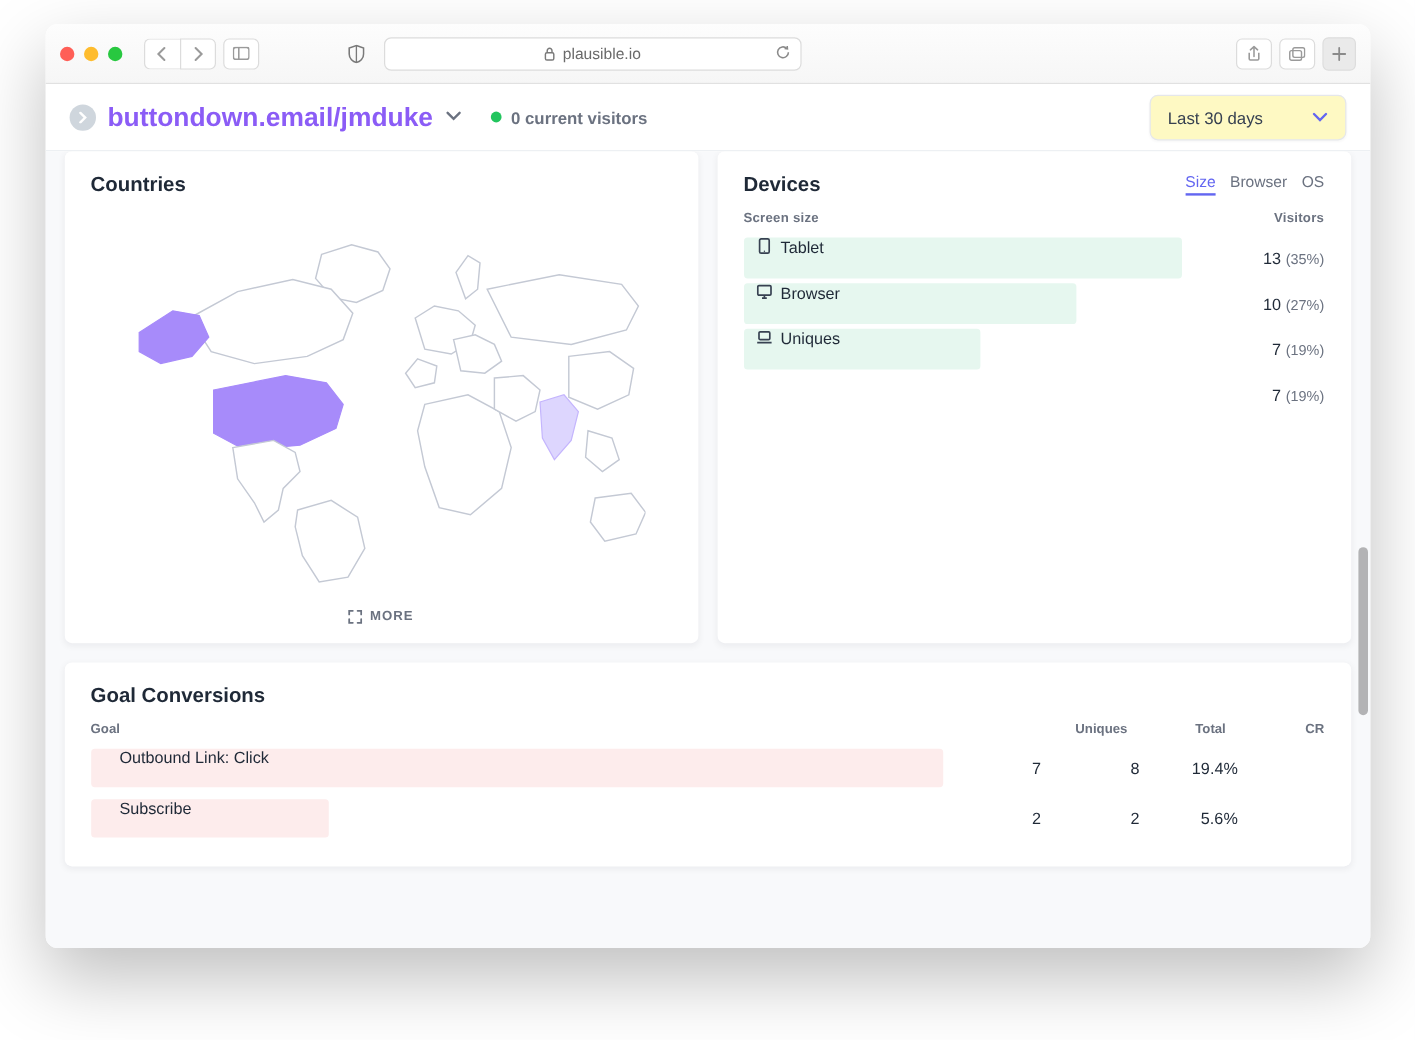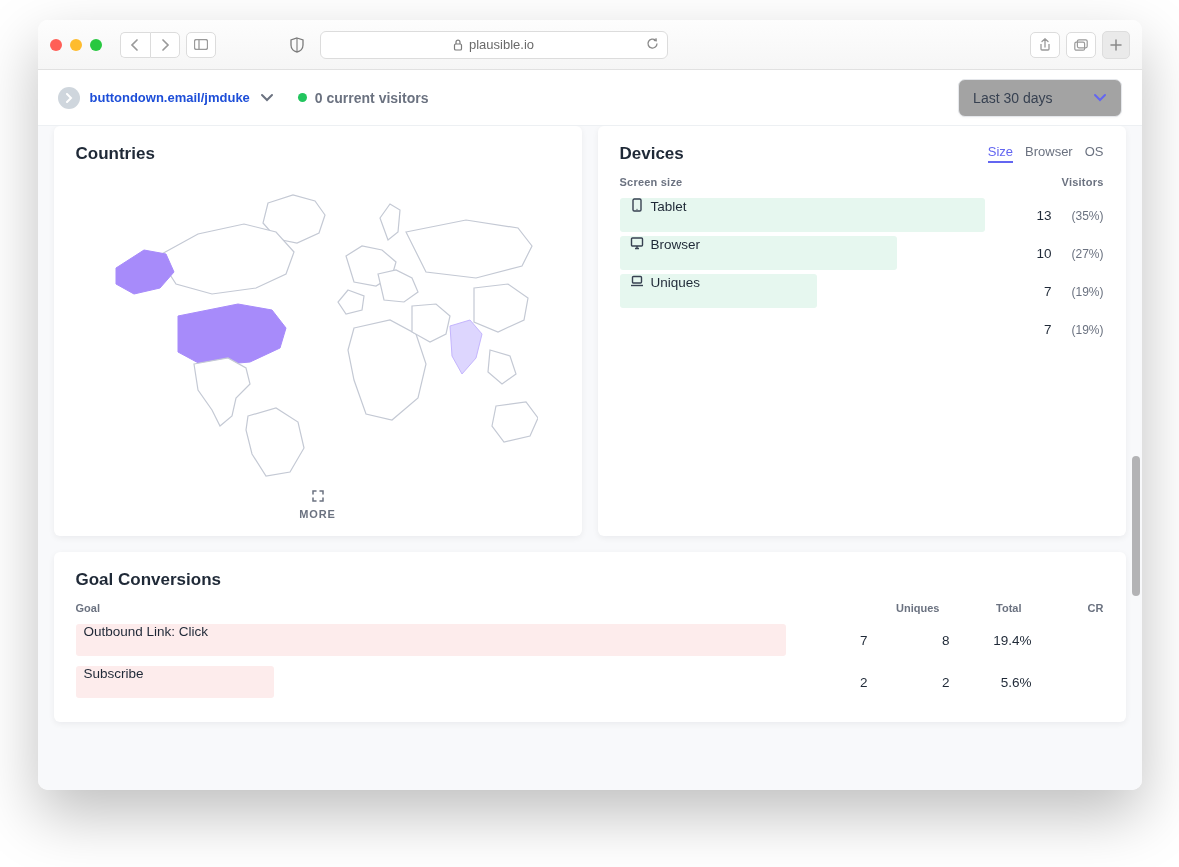--- a/index.html
+++ b/index.html
@@ -64,28 +64,28 @@
     
     .app-header {
       height: 56px; background: #fff; border-bottom: 1px solid #edf0f3;
       display: flex; align-items: center; padding: 0 20px;
     }
     .back-circle {
       width: 22px; height: 22px; background: #cfd6dd; border-radius: 50%;
       display:flex; align-items:center; justify-content:center; color:#fff; font-size:12px;
       margin-right: 10px;
     }
-    .site-name { font-size: 13px; font-weight: 700; color: #1d4ed8; }
+    .site-name { font-size: 22px; font-weight: 700; color: #8b5cf6; }
     .chev-down { margin-left: 10px; color: #6b7280; }
     .live { display:flex; align-items:center; gap: 8px; margin-left: 24px; font-size: 14px; color: #6b7280; font-weight: 600;}
     .live-dot { width: 9px; height: 9px; background: #22c55e; border-radius: 50%; }
     .app-header .grow { flex: 1; }
     .period-picker {
       height: 38px; border: 1px solid #e5e7eb; border-radius: 7px;
-      background: #a3a3a3; display: flex; align-items: center; padding: 0 14px;
+      background: #fef9c3; display: flex; align-items: center; padding: 0 14px;
       font-size: 14px; color: #374151; gap: 40px; font-weight: 500;
       box-shadow: 0 1px 2px rgba(0,0,0,0.03);
     }
     .period-picker svg { color: #6366f1; }
 
     
     .content {
       flex: 1; background: #f8f9fb; overflow-y: auto; padding: 0 16px 24px;
       position: relative;
     }
@@ -99,40 +99,40 @@
       padding: 18px 22px 16px; flex: 1;
     }
     .card h2 { font-size: 17px; font-weight: 700; color: #1f2937; margin-bottom: 12px;}
     .card-tabs { float: right; display: flex; gap: 12px; font-size: 13px; color: #6b7280; }
     .card-tabs .active { color: #6366f1; border-bottom: 2px solid #6366f1; padding-bottom: 2px; font-weight: 500;}
     .subhead { display:flex; justify-content:space-between; font-size: 11px; color: #6b7280; text-transform: none; font-weight: 600; letter-spacing: 0.02em; margin-bottom: 10px; margin-top: 6px;}
 
     
     .countries-card { min-height: 410px; display:flex; flex-direction:column; }
     .map-wrap { flex:1; display:flex; align-items:center; justify-content:center; }
-    .more-btn { text-align:center; letter-spacing: 0.08em; font-size: 11px; font-weight: 700; color: #6b7280; margin-top: 10px; display:flex; align-items:center; justify-content:center; gap:6px;flex-direction:column; }
+    .more-btn { text-align:center; letter-spacing: 0.08em; font-size: 11px; font-weight: 700; color: #6b7280; margin-top: 10px; display:flex; align-items:center; justify-content:center; gap:6px; }
 
     
     .device-row { display:flex; align-items: center; height: 34px; margin-bottom: 4px; position:relative;text-align:right; }
     .bar-fill { position:absolute; left:0; top:0; bottom:0; background: #e6f7ef; border-radius: 3px; }
     .dev-label { position: relative; display:flex; align-items:center; gap:7px; padding-left: 10px; font-size: 13.5px; color: #1f2937; }
-    .dev-value { margin-left:auto; font-size: 13.5px; color: #1f2937; display:flex; align-items:baseline; gap:20px; font-weight: 500; }
+    .dev-value { margin-left:auto; font-size: 13.5px; color: #1f2937; display:flex; align-items:baseline; gap:4px; font-weight: 500; }
     .dev-value .pct { color: #6b7280; font-size: 12px; font-weight: 400;}
     .dev-icon { width:14px; height:14px; color:#374151; }
     .bar-track { position: relative; flex: 1; height: 34px; max-width: 365px; }
 
     
     .goals-card { margin-top: 16px; }
     .goals-head { display:flex; font-size: 11px; font-weight:600; color:#6b7280; margin-top: 10px; margin-bottom: 8px;}
     .goals-head .col-goal { flex:1; }
     .goals-head .col-r { width: 82px; text-align:right; }
     .goal-row { display:flex; align-items:center; height: 36px; margin-bottom: 6px; }
     .goal-bar { position:relative; flex:1; height:32px; max-width: 710px; }
     .goal-fill { position:absolute; left:0; top:0; bottom:0; background:#fdecec; border-radius:3px;}
-    .goal-label { position:relative; padding-left: 8px; font-size:13.5px; color:#1f2937;}
+    .goal-label { position:relative; padding-left: 24px; font-size:13.5px; color:#1f2937;}
     .goal-row .col-r { width:82px; text-align:right; font-size:13.5px; color:#1f2937; }
 
     
     .worldmap { width: 440px; height: 300px; }
     .worldmap .land { fill: #fff; stroke: #c4c9d4; stroke-width: 1.2; }
     .worldmap .hl { fill: #a78bfa; stroke: #a78bfa; }
     .worldmap .hl-light { fill: #ddd6fe; stroke: #c4b5fd; }
   </style>
 </head>
 <body>

